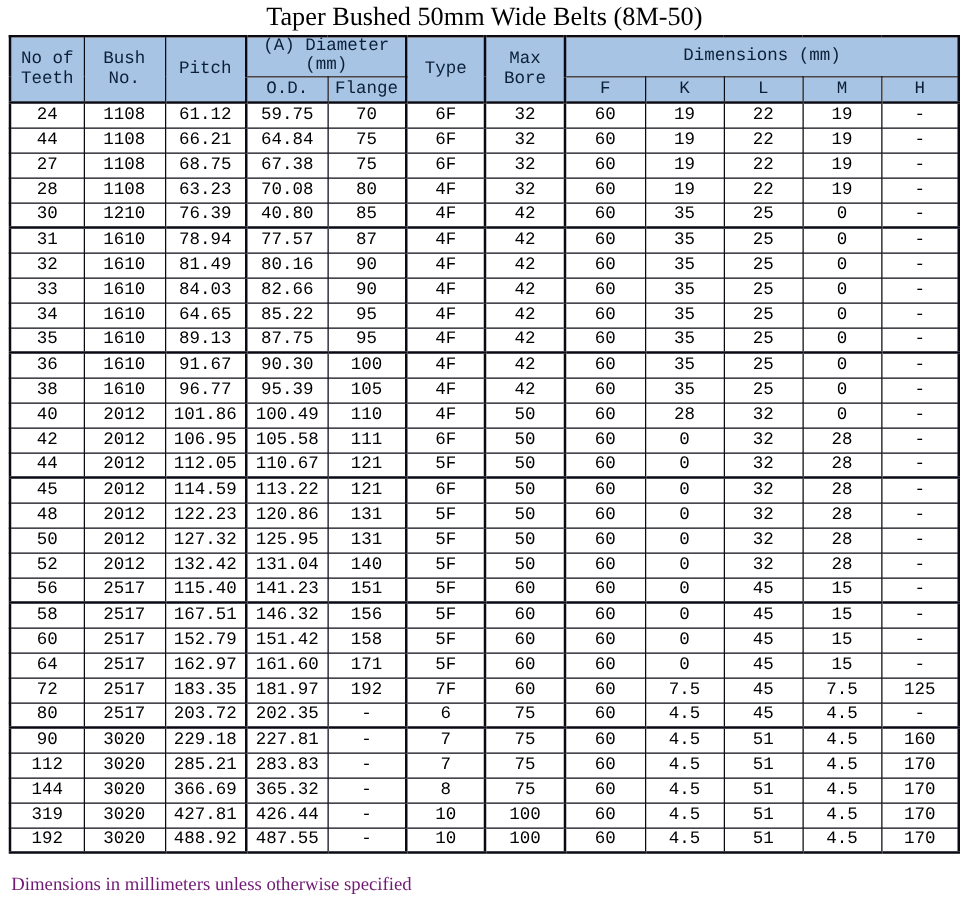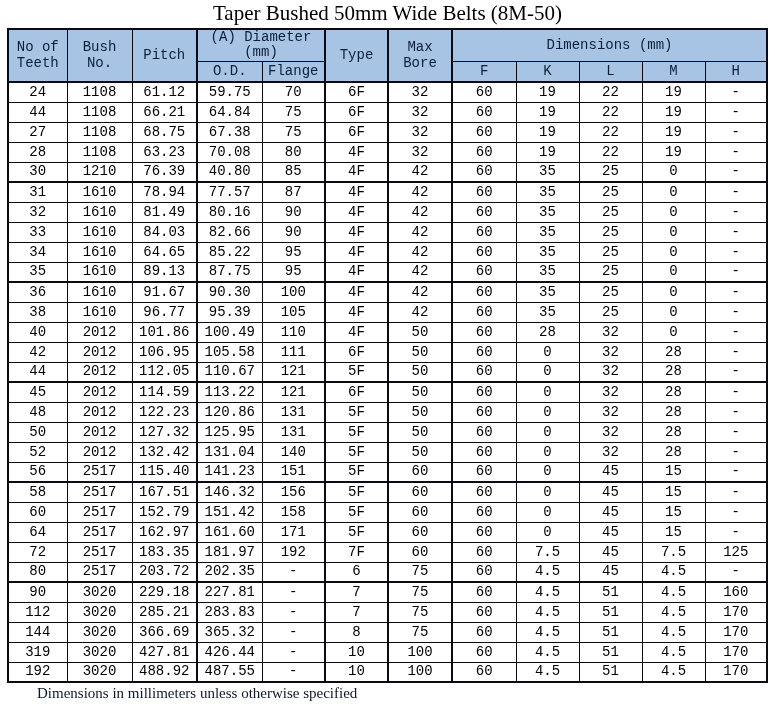--- a/index.html
+++ b/index.html
@@ -50,24 +50,23 @@
     color: var(--header-text);
     height: 21px;
   }
   
   .g-left { border-left-width: 2px; }
   
   tr.group-end td { border-bottom-width: 2px; }
   tr.first-row td { border-top-width: 2px; }
   .footer {
     font-size: 15px;
-    color: #0f172a;
-    padding: 2px 2px 0 2px;
+    color: #701a75;
+    padding: 17px 2px 0 2px;
     text-align: left;
-    margin-left: 28px;
   }
 </style>
 </head>
 <body>
 
 <div class="page">
 
   <div class="title">Taper Bushed 50mm Wide Belts (8M-50)</div>
 
   <table class="belts">

